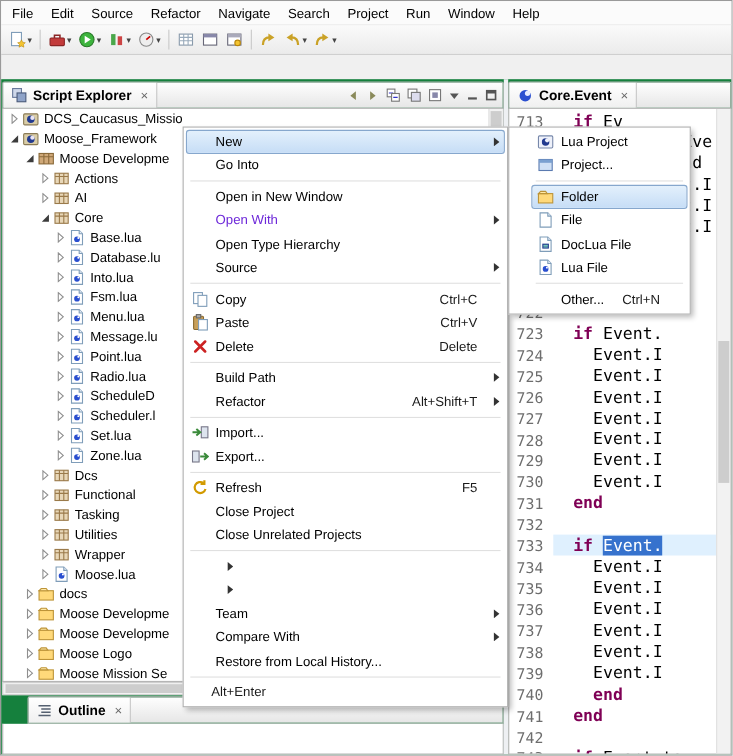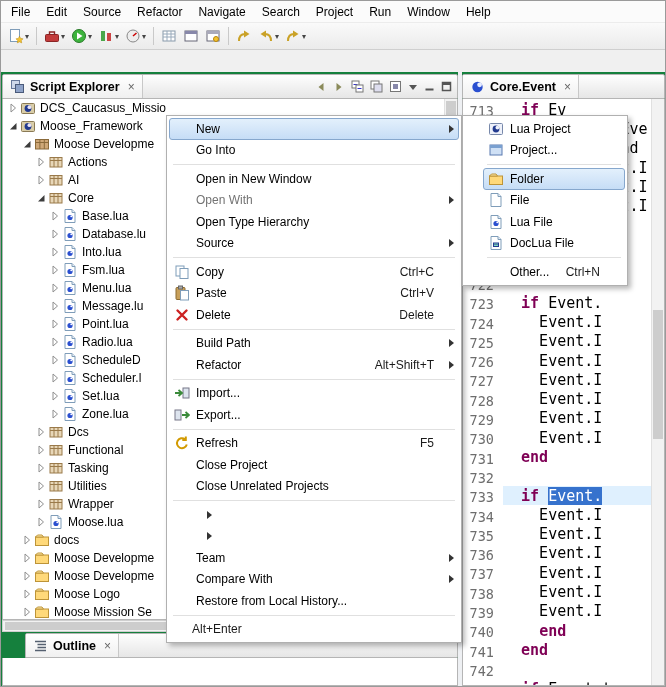--- a/index.html
+++ b/index.html
@@ -52,21 +52,21 @@
   .kw{color:var(--kw);font-weight:bold;}
   .selseg{background:var(--selbg);color:var(--selfg);}
   .escroll{position:absolute;right:0;top:0;bottom:0;width:13px;background:#f2f2f2;border-left:1px solid #e0e0e0;}
   .ethumb{position:absolute;left:1px;right:1px;top:36%;height:22%;background:#cdcdcd;}
   
   .menu{position:absolute;background:#fff;border:1px solid #b0b0b0;box-shadow:3px 3px 5px rgba(0,0,0,.28);padding:2px;font-size:12px;}
   .ctx{left:165px;top:114px;width:296px;z-index:40;}
   .sub{left:461px;top:114px;width:166px;z-index:50;padding-left:20px;}
   .mrow{height:21.5px;display:flex;align-items:center;padding:0 2px;border-radius:3px;border:1px solid transparent;}
   .mrow.hl{background:linear-gradient(#e3f0fc,#c6ddf6);border-color:var(--hlborder);}
-  .mrow.dis .mlbl{color:#737373;}
+  .mrow.dis .mlbl{color:#6d28d9;}
   .mico{width:20px;flex:none;display:flex;justify-content:center;}
   .mlbl{flex:1;padding-left:4px;white-space:nowrap;}
   .maccel{padding-right:12px;color:#1a1a1a;}
   .marrow{width:10px;flex:none;display:flex;justify-content:center;}
   .msep{height:1px;background:#e0e0e0;margin:3px 4px;}
 </style>
 </head>
 <body>
 
 <div class="window" style="--kw: #7f0055; --selbg: #3672cd; --selfg: #ffffff; --curline: #dff0fe; --hlborder: #86a7cd;">
@@ -1016,41 +1016,41 @@
         </span>
         <span class="mlbl">File</span>
         <span class="maccel"></span>
         <span class="marrow"></span>
       </div>
       <div class="mrow">
         <span class="mico">
           <svg width="16" height="16">
             <path d="M3 1.5h7l3 3v10H3z" fill="#fff" stroke="#7f9db9"></path>
             <path d="M10 1.5v3h3" fill="#e8eef7" stroke="#7f9db9"></path>
+            <rect x="5" y="7.5" width="6" height="4.5" fill="#223a8f"></rect>
+            <path d="M6 9h4M6 10.5h4" stroke="#9fc" stroke-width=".8"></path>
+          </svg>
+        </span>
+        <span class="mlbl">DocLua File</span>
+        <span class="maccel"></span>
+        <span class="marrow"></span>
+      </div>
+      <div class="mrow">
+        <span class="mico">
+          <svg width="16" height="16">
+            <path d="M3 1.5h7l3 3v10H3z" fill="#fff" stroke="#7f9db9"></path>
+            <path d="M10 1.5v3h3" fill="#e8eef7" stroke="#7f9db9"></path>
             <circle cx="8" cy="9.5" r="2.6" fill="#2a4fd0"></circle>
             <circle cx="9.2" cy="8.3" r=".9" fill="#fff"></circle>
           </svg>
         </span>
         <span class="mlbl">Lua File</span>
         <span class="maccel"></span>
         <span class="marrow"></span>
       </div>
-      <div class="mrow">
-        <span class="mico">
-          <svg width="16" height="16">
-            <path d="M3 1.5h7l3 3v10H3z" fill="#fff" stroke="#7f9db9"></path>
-            <path d="M10 1.5v3h3" fill="#e8eef7" stroke="#7f9db9"></path>
-            <rect x="5" y="7.5" width="6" height="4.5" fill="#223a8f"></rect>
-            <path d="M6 9h4M6 10.5h4" stroke="#9fc" stroke-width=".8"></path>
-          </svg>
-        </span>
-        <span class="mlbl">DocLua File</span>
-        <span class="maccel"></span>
-        <span class="marrow"></span>
-      </div>
       <div class="msep"></div>
       <div class="mrow">
         <span class="mico"></span>
         <span class="mlbl">Other...</span>
         <span class="maccel">Ctrl+N</span>
         <span class="marrow"></span>
       </div>
     </div>
 
 </div>

